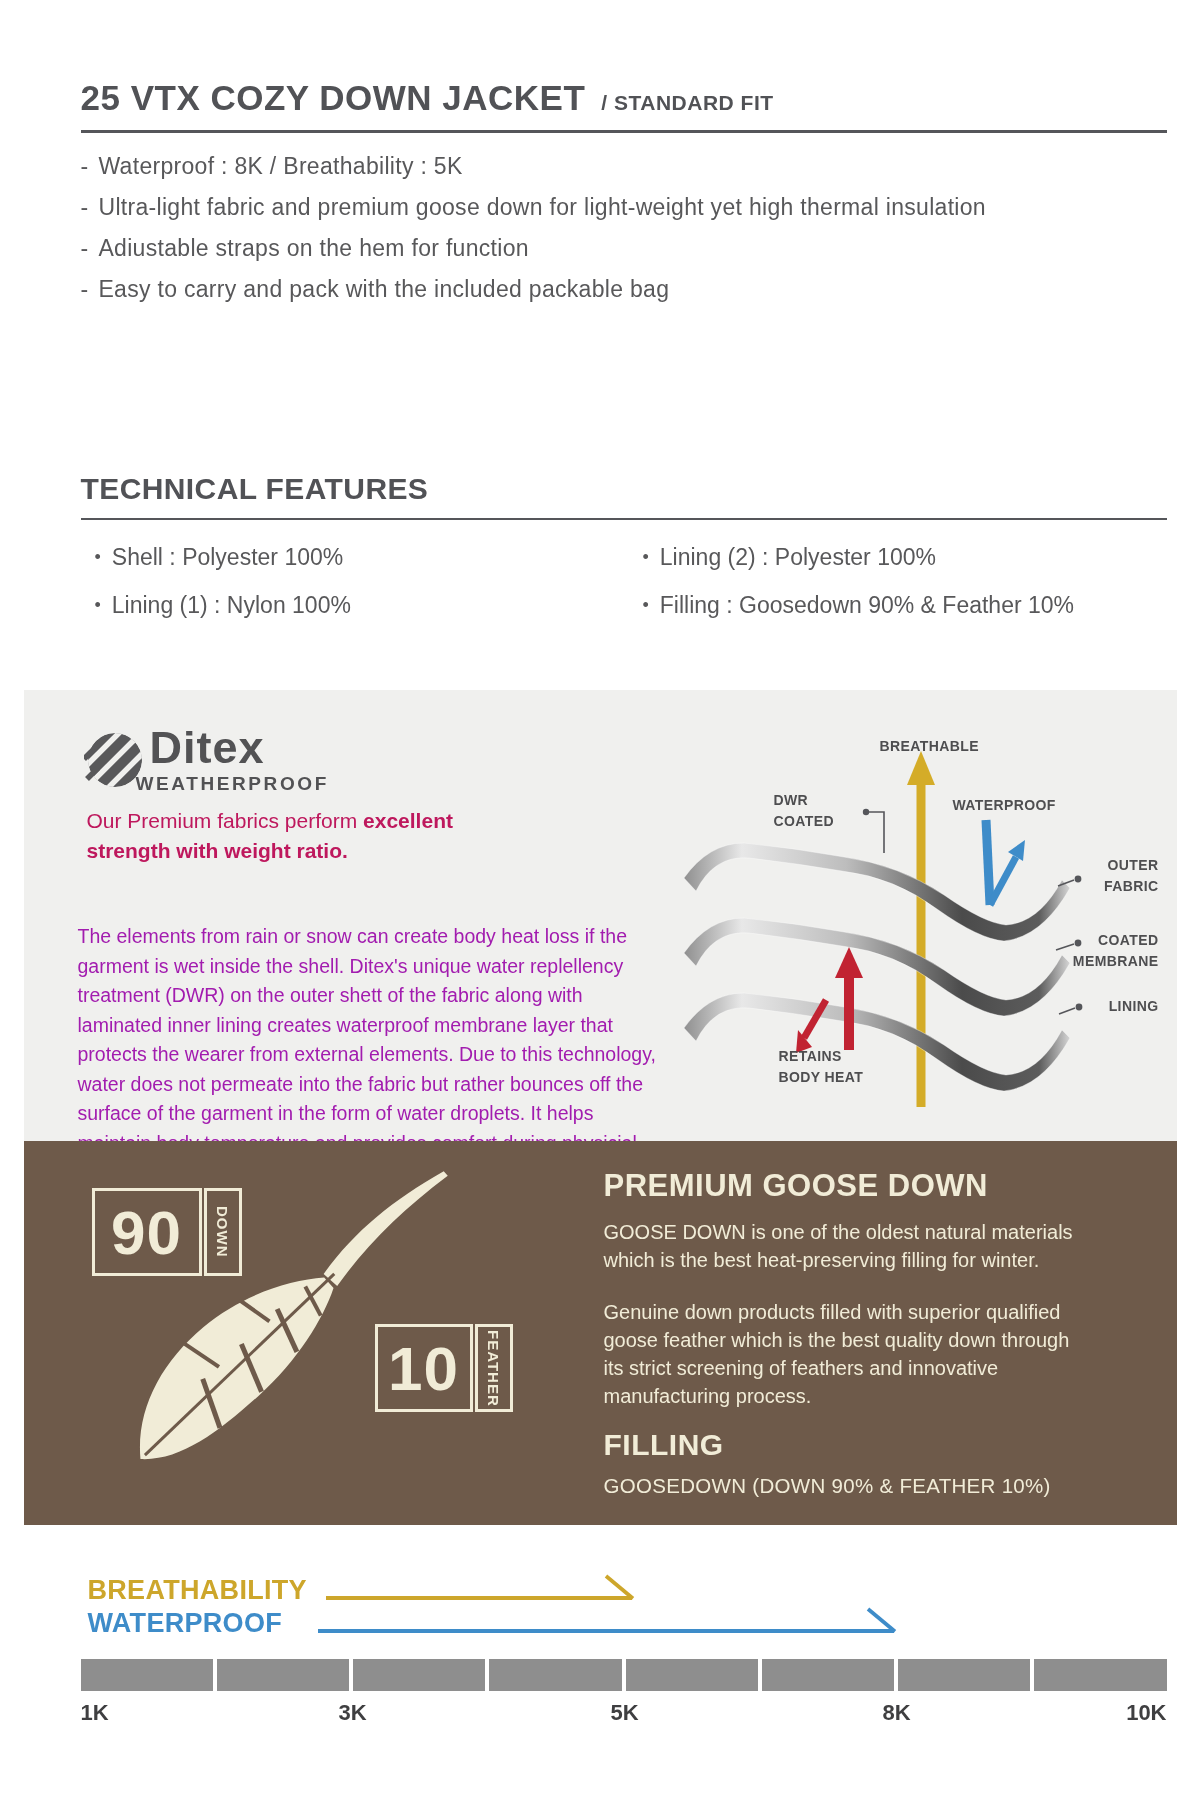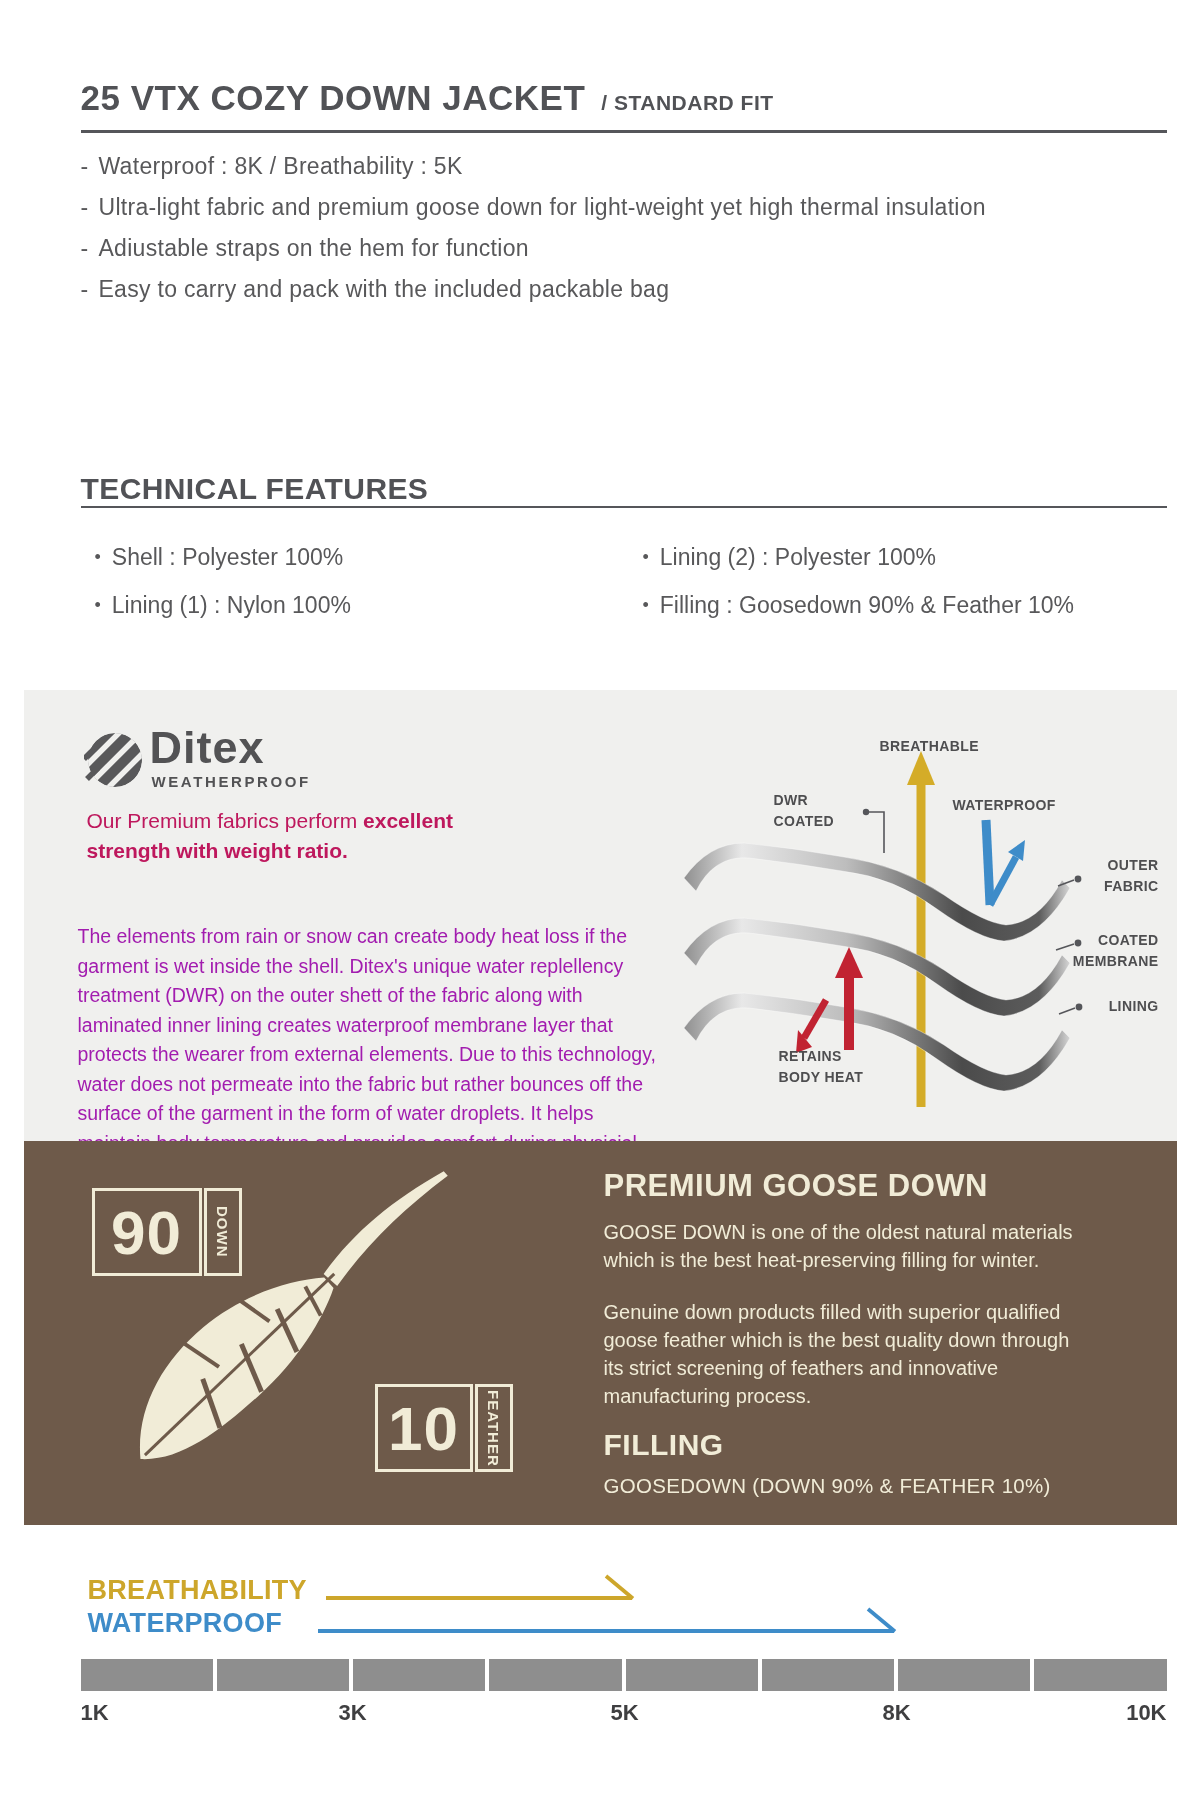--- a/index.html
+++ b/index.html
@@ -11,50 +11,50 @@
 
   
   .header{left:57px;top:78px;width:1086px;border-bottom:3px solid #55565a;padding-bottom:12px;}
   .title{font-size:35px;font-weight:bold;color:#515256;letter-spacing:.5px;display:inline-block;}
   .fit{font-size:21px;font-weight:bold;color:#515256;margin-left:16px;letter-spacing:.5px;}
   .features{left:57px;top:146px;width:1086px;}
   .feature-line{font-size:23px;line-height:41px;color:#58585a;letter-spacing:.3px;}
   .feature-line .marker{margin-right:10px;}
 
   
-  .tech-heading{left:57px;top:472px;width:1086px;border-bottom:2px solid #55565a;padding-bottom:0;
+  .tech-heading{left:57px;top:472px;width:1086px;border-bottom:2px solid #55565a;padding-bottom:12px;
     font-size:30px;font-weight:bold;color:#515256;letter-spacing:.4px;}
   .tech-grid{left:57px;top:538px;width:1086px;display:grid;grid-template-columns:548px 1fr;row-gap:10px;}
   .tech-item{font-size:23px;line-height:38px;color:#58585a;padding-left:14px;}
   .tech-item .dot{margin-right:11px;font-size:18px;vertical-align:2px;color:#58585a;}
 
   
   .gray-section{left:0;top:690px;width:1200px;height:451px;background:#F0F0EE;}
   .ditex-logo{left:60px;top:730px;}
   .brand{left:126px;top:722px;font-size:45px;font-weight:bold;color:#525254;letter-spacing:1px;}
-  .brand-sub{left:128px;top:773px;font-size:15px;font-weight:bold;color:#525254;letter-spacing:2.6px;}
+  .brand-sub{left:112px;top:773px;font-size:19px;font-weight:bold;color:#525254;letter-spacing:2.6px;}
   .lead{left:63px;top:806px;width:452px;font-size:21px;line-height:30px;color:#be185d;}
   .lead .bold{font-weight:bold;}
   .ditex-body{left:54px;top:878px;width:594px;font-size:19.5px;line-height:29.5px;color:#a21caf;margin-top:44px;}
 
   .diag-label{color:#4e4e50;font-weight:bold;font-size:14px;line-height:21px;letter-spacing:.4px;}
   .lbl-breathable{left:856px;top:736px;}
   .lbl-dwr{left:750px;top:790px;}
   .lbl-waterproof{left:929px;top:795px;}
   .lbl-outer{left:1061px;top:855px;width:74px;text-align:right;}
   .lbl-membrane{left:1018px;top:930px;width:117px;text-align:right;}
   .lbl-lining{left:1061px;top:996px;width:74px;text-align:right;}
   .lbl-retains{left:755px;top:1046px;}
   .diagram-svg{left:630px;top:695px;}
 
   
   .brown-section{left:0;top:1141px;width:1200px;height:384px;background:#6E5A4A;}
   .badge{display:flex;color:#F1ECD7;}
   .badge-90{left:68px;top:1188px;}
-  .badge-10{left:338px;top:1384px;padding-left:13px;}
+  .badge-10{left:338px;top:1324px;padding-left:13px;}
   .badge .num{border:3px solid #F1ECD7;width:104px;height:82px;display:flex;align-items:center;justify-content:center;
     font-size:62px;font-weight:bold;letter-spacing:1px;}
   .badge-10 .num{width:92px;}
   .badge .unit{border:3px solid #F1ECD7;border-left-width:3px;margin-left:2px;width:32px;height:82px;
     display:flex;align-items:center;justify-content:center;
     writing-mode:vertical-rl;font-size:15px;font-weight:bold;letter-spacing:1px;}
   .feather-svg{left:80px;top:1150px;}
   .goose-heading{left:580px;top:1168px;font-size:31px;font-weight:bold;color:#F1ECD7;letter-spacing:.5px;}
   .goose-p1{left:580px;top:1218px;width:485px;font-size:20px;line-height:28px;color:#F1ECD7;}
   .goose-p2{left:580px;top:1298px;width:490px;font-size:20px;line-height:28px;color:#F1ECD7;}

